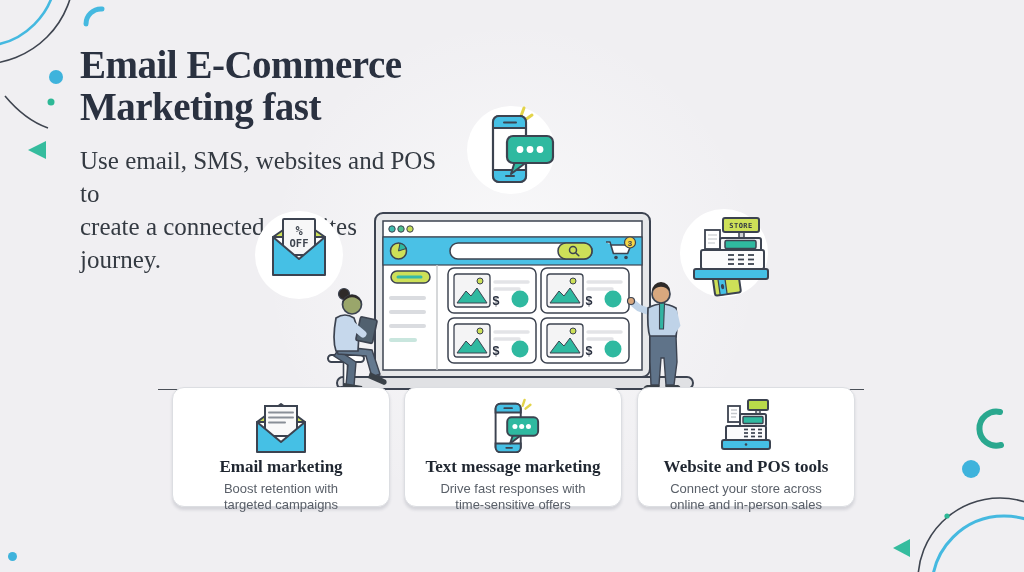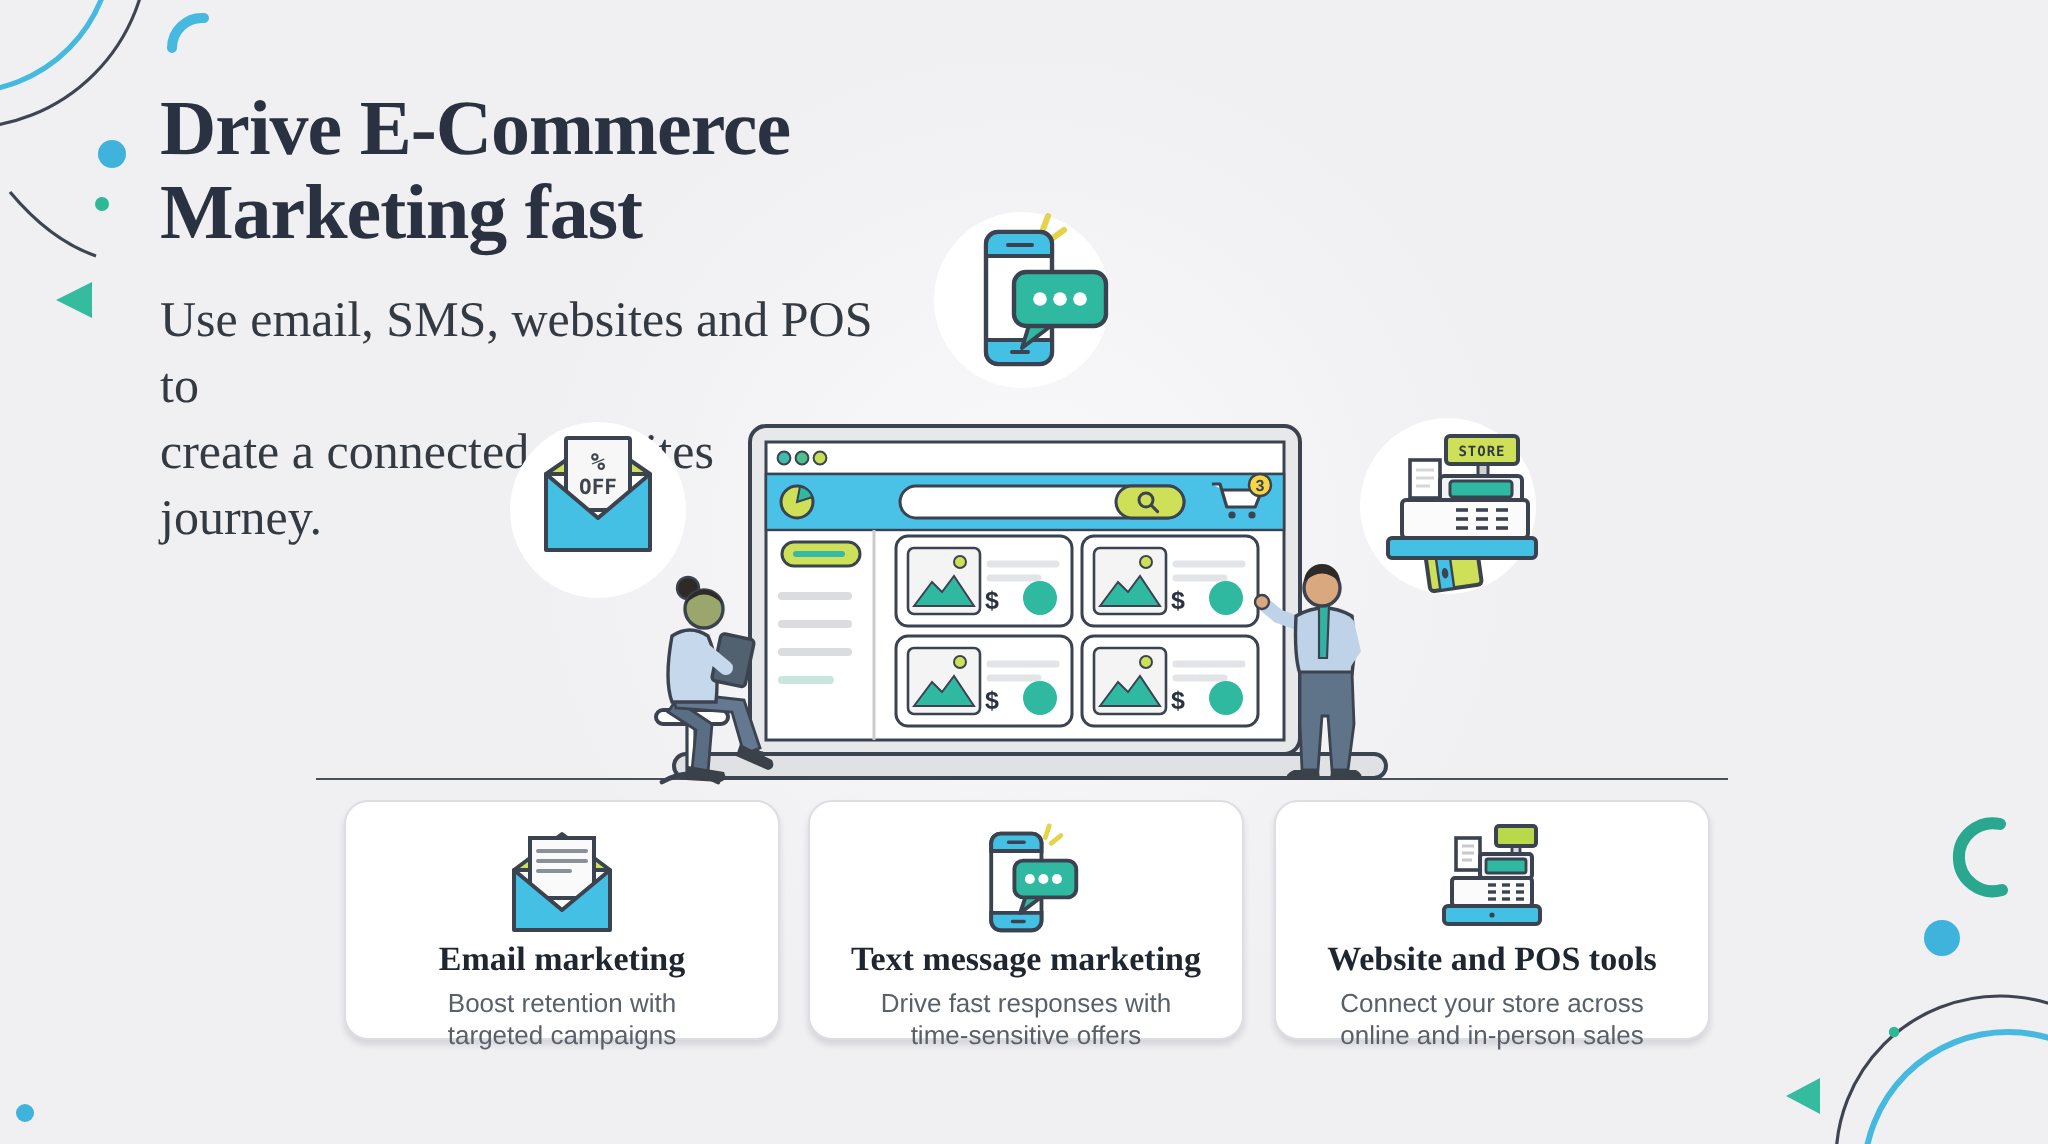--- a/index.html
+++ b/index.html
@@ -18,21 +18,21 @@
   }
   .subtitle{
     left:80px;top:144px;width:360px;
     font-family:"Liberation Serif","DejaVu Serif",serif;
     font-size:25px;line-height:1.32;color:#343a42;
   }
   
   .ground{left:158px;top:389px;width:706px;height:0;border-top:1.5px solid #4a5058;}
   
   .card{
-    top:400px;width:216px;height:118px;background:#ffffff;
+    top:387px;width:216px;height:118px;background:#ffffff;
     border:1px solid #dcdee2;border-radius:12px;text-align:center;
     box-shadow:0 2.5px 3px rgba(50,60,80,0.14);
   }
   .card .icon-wrap{height:58px;margin-top:10px;}
   .card h3{
     margin:1px 0 0 0;font-family:"Liberation Serif","DejaVu Serif",serif;
     font-weight:700;font-size:17px;color:#1f2630;
   }
   .card p{margin:4px 0 16px 0;font-size:13px;line-height:1.25;color:#5a6069;}
   .dot{border-radius:50%;}
@@ -61,21 +61,21 @@
       <circle cx="116" cy="188" r="82" fill="none" stroke="#3f4550" stroke-width="1.6"></circle>
       <circle cx="120" cy="196" r="72" fill="none" stroke="#45b9e0" stroke-width="3"></circle>
       <path d="M 116 20 A 17 17 0 1 0 117 53" fill="none" stroke="#2aa88f" stroke-width="6" stroke-linecap="round"></path>
     </g>
     <circle cx="87" cy="77" r="9" fill="#3fb3dc"></circle>
     <circle cx="63" cy="124" r="2.6" fill="#2db896"></circle>
     <polygon points="9,156 26,147 26,165" fill="#35bc9e"></polygon>
   </svg>
 
   <div class="abs title">
-    <div>Drive E-Commerce</div>
+    <div>Email E-Commerce</div>
     <div>Marketing fast</div>
   </div>
   <div class="abs subtitle">
     <div>Use email, SMS, websites and POS to</div>
     <div>create a connected websites journey.</div>
   </div>
 
   <div class="abs ground"></div>
 
   <svg class="abs" style="left:240px;top:100px" width="560" height="300" viewBox="0 0 560 300">

